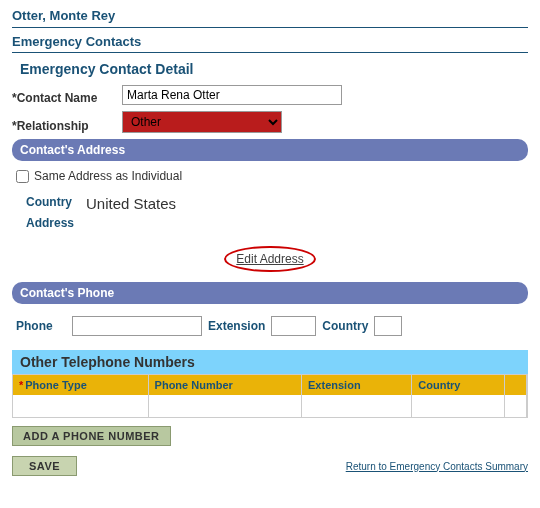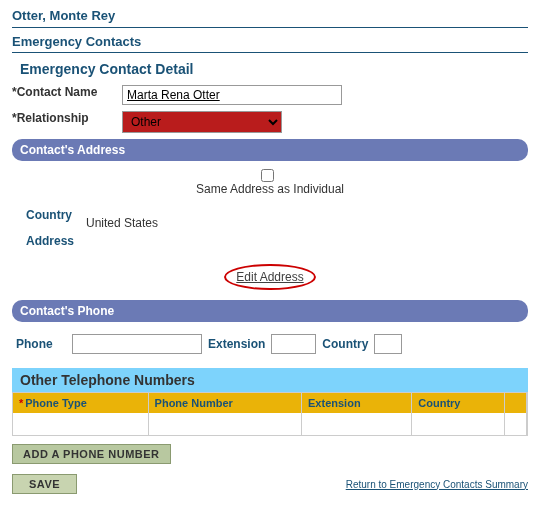--- a/index.html
+++ b/index.html
@@ -29,38 +29,37 @@
     }
     .form-title {
       font-size: 14px;
       font-weight: bold;
       color: #1a5276;
       margin-bottom: 8px;
       margin-left: 8px;
     }
     .form-row {
       display: flex;
-      align-items: flex-start;
+      align-items: flex-end;
       margin-bottom: 6px;
     }
     .form-label {
       width: 110px;
       font-weight: bold;
       color: #333;
       font-size: 12px;
     }
     .form-input {
       border: 1px solid #999;
       padding: 2px 4px;
       font-size: 12px;
       height: 20px;
     }
     .name-input {
       width: 220px;
-      text-decoration: underline;
     }
     .relationship-select {
       width: 160px;
       height: 22px;
       border: 1px solid #999;
       font-size: 12px;
       padding: 1px 4px;
       background: #b91c1c;
     }
     .section-header {
@@ -73,41 +72,39 @@
       border-radius: 10px;
     }
     .address-section {
       padding: 0 4px;
       margin-bottom: 10px;
     }
     .checkbox-row {
       display: flex;
       align-items: center;
       margin-bottom: 8px;
-      flex-direction: column;
     }
     .checkbox-row input[type=checkbox] {
       margin-right: 5px;
     }
     .address-details {
       padding: 4px 0 4px 10px;
     }
     .address-row {
       display: flex;
       margin-bottom: 4px;
     }
     .address-label {
       font-weight: bold;
       width: 60px;
       color: #1a5276;
       font-size: 12px;
     }
     .address-value {
-      font-size: 12px;
-      margin-top: 8px;
+      font-size: 15px;
     }
     .edit-address-container {
       display: flex;
       justify-content: center;
       margin: 8px 0;
     }
     .edit-address-link {
       color: #404040;
       text-decoration: underline;
       font-size: 12px;

